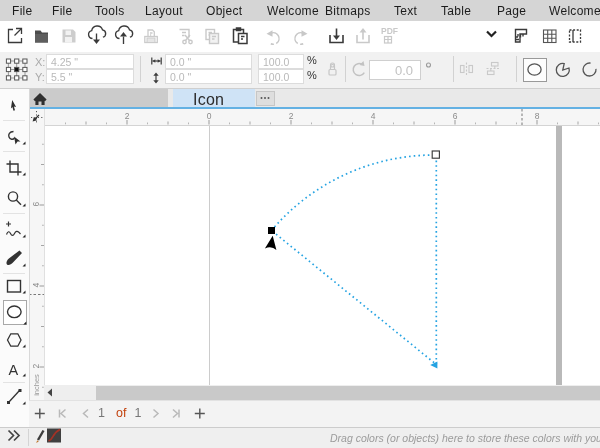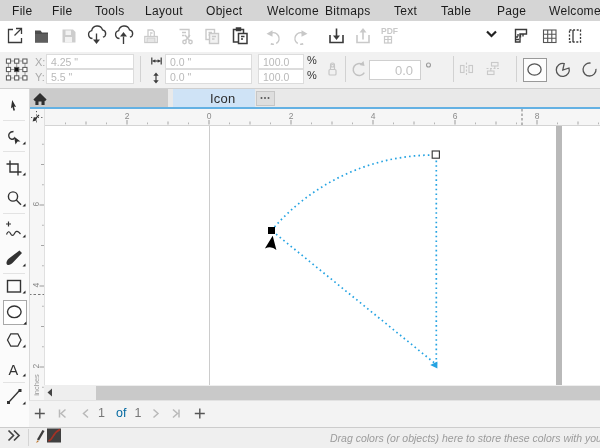--- a/index.html
+++ b/index.html
@@ -249,21 +249,21 @@
     <ellipse cx="534.5" cy="17.5" rx="6.6" ry="5.7" stroke="#555" stroke-width="1.3"></ellipse>
 
     <path d="M562.8 18 L564.2 11.6 A6.5 6.5 0 1 0 569 16 Z" stroke="#555" stroke-width="1.3"></path>
 
     <path d="M590.6 11.1 A6.5 6.5 0 1 0 596 16.9" stroke="#555" stroke-width="1.3"></path>
   </svg>
 
   <div id="tabbar" class="abs"></div>
   <div class="abs" style="left:29px;top:89px;width:139px;height:18px;background:#cbcbcb;"></div>
   <div class="abs" style="left:173px;top:89px;width:82px;height:18px;background:#cfe3f6;"></div>
-  <div class="abs" style="left:210px;top:91px;font-size:13px;letter-spacing:0.25px;color:#2c2c2c">Icon</div>
+  <div class="abs" style="left:193px;top:91px;font-size:16px;letter-spacing:0.25px;color:#2c2c2c">Icon</div>
   <div class="abs" style="left:256px;top:91px;width:17px;height:13px;background:#dedede;border:1px solid #c6c6c6;"></div>
   <svg class="abs" style="left:256px;top:91px" width="18" height="14" viewBox="0 0 18 14">
       <g fill="#555">
         <circle cx="5.5" cy="7" r="1"></circle>
         <circle cx="9" cy="7" r="1"></circle>
         <circle cx="12.5" cy="7" r="1"></circle>
       </g>
     </svg>
   <svg class="abs" style="left:33px;top:92px" width="14" height="14" viewBox="0 0 14 14">
     <path d="M7 1 L13.6 7.6 L12 9.2 L11.6 8.8 V13 H8.5 V9.5 H5.5 V13 H2.4 V8.8 L2 9.2 L0.4 7.6 Z" fill="#2f2f2f"></path>
@@ -417,21 +417,21 @@
       <path d="M194.8 13.5 h10 M199.8 8.5 v10"></path>
     </g>
     <g stroke="#b9b9b9" stroke-width="1.5">
       <path d="M65.5 9.5 L61 13.5 L65.5 17.5 M59.5 9.5 V17.5"></path>
       <path d="M88 9.5 L83.5 13.5 L88 17.5"></path>
       <path d="M153.5 9.5 L158 13.5 L153.5 17.5"></path>
       <path d="M173 9.5 L177.5 13.5 L173 17.5 M179 9.5 V17.5"></path>
     </g>
   </svg>
   <div class="abs" style="left:98px;top:406px;font-size:12.5px;color:#777">1</div>
-  <div class="abs" style="left:116px;top:406px;font-size:12.5px;color:#0369a1">of</div>
+  <div class="abs" style="left:116px;top:406px;font-size:12.5px;color:#c2410c">of</div>
   <div class="abs" style="left:134.5px;top:406px;font-size:12.5px;color:#777">1</div>
 
   <div id="statusbar" class="abs">
     <div id="dragtext">Drag colors (or objects) here to store these colors with you</div>
   </div>
   <svg id="sbicons" class="abs" style="left:0;top:427px" width="80" height="21" viewBox="0 0 80 21" fill="none">
     <g stroke="#444" stroke-width="1.7">
       <path d="M8.5 3.5 L13.5 8.5 L8.5 13.5"></path>
       <path d="M14 3.5 L19 8.5 L14 13.5"></path>
     </g>

